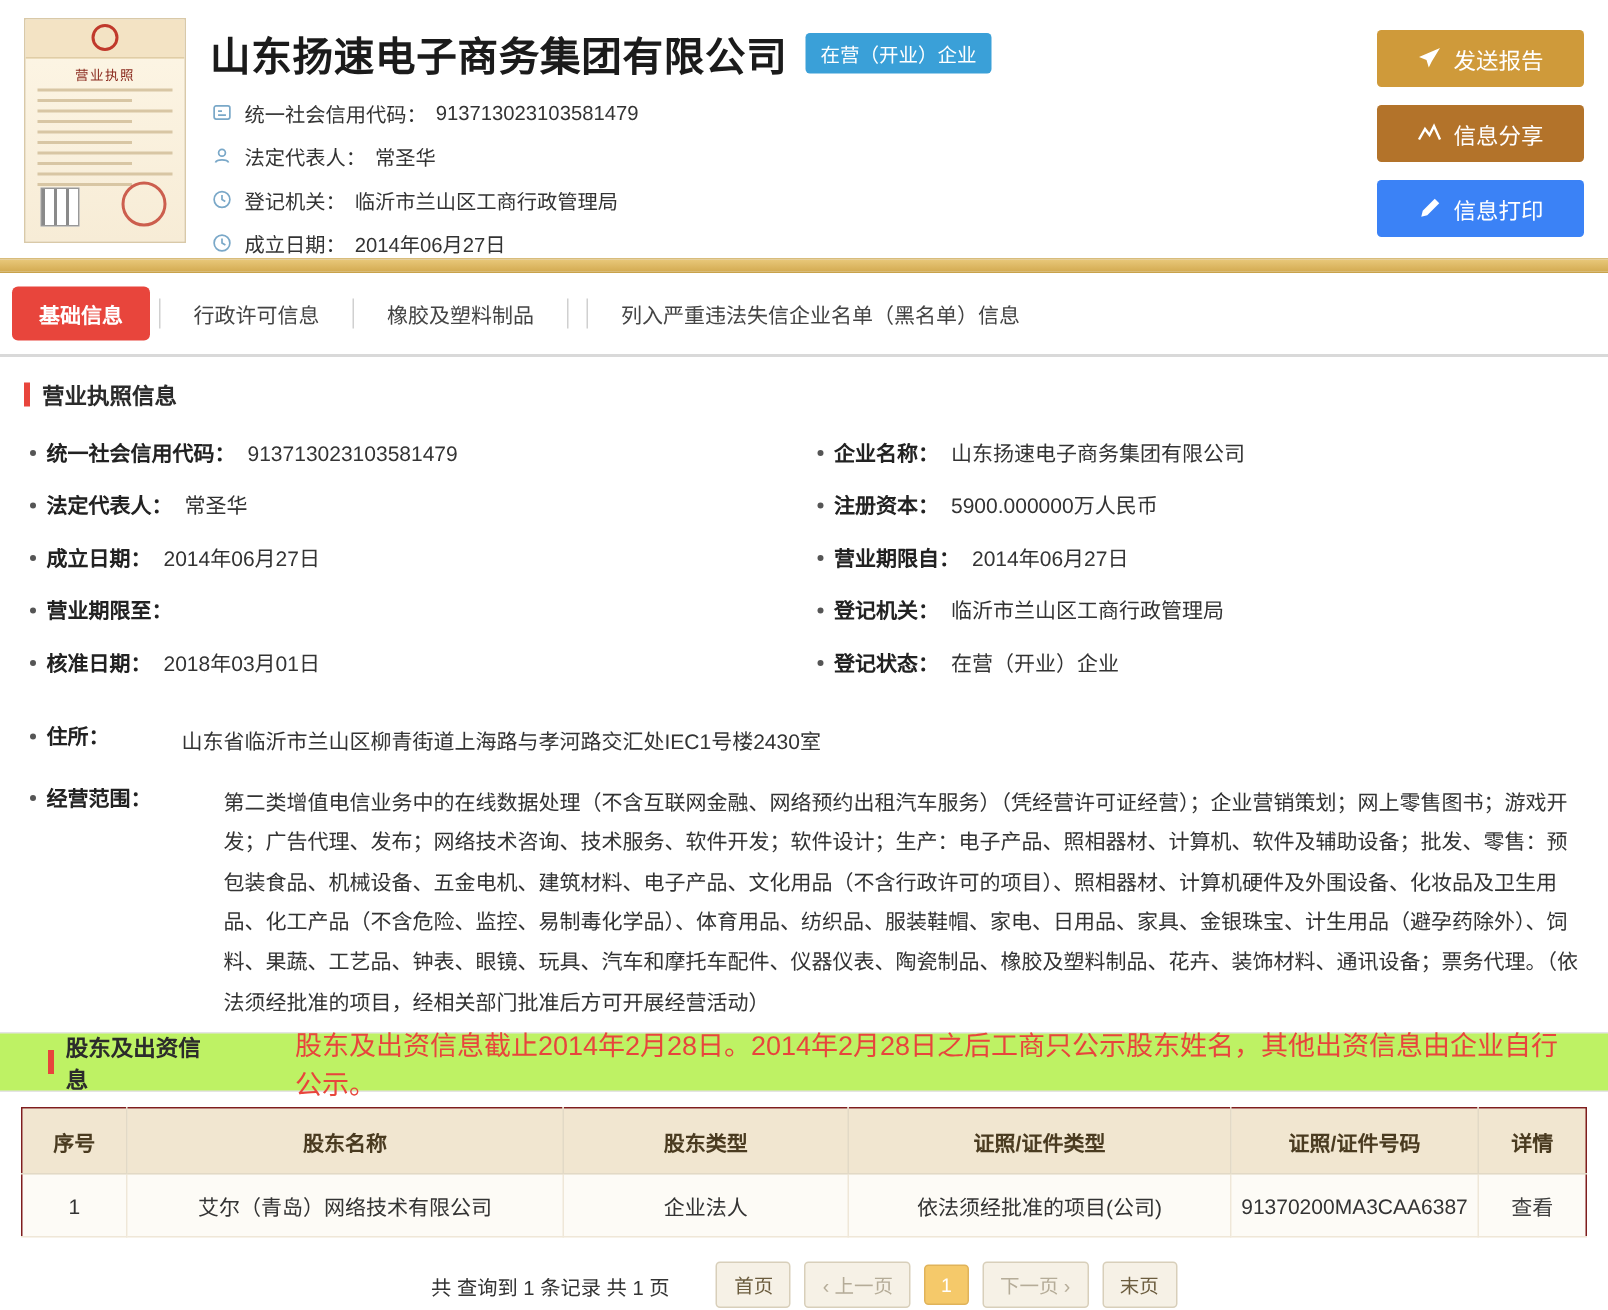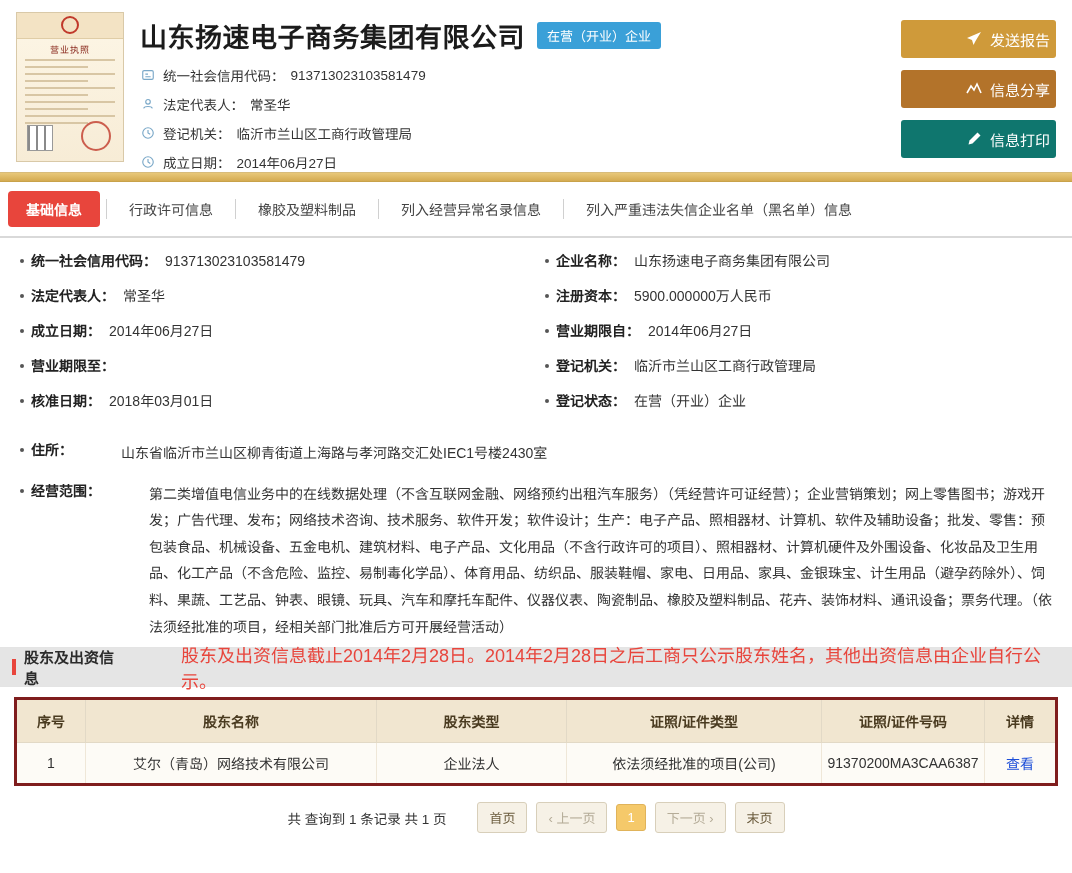--- a/index.html
+++ b/index.html
@@ -81,29 +81,29 @@
   .meta-icon svg { width: 14px; height: 14px; }
   .meta-label { color: #333; }
   .meta-value { color: #333; margin-left: 6px; }
 
   
   .head-actions {
     width: 150px; flex: 0 0 auto; padding-top: 8px;
     display: flex; flex-direction: column; gap: 12px; align-items: flex-end;
   }
   .btn {
-    width: 155px; height: 38px; border: none; border-radius: 3px;
+    width: 138px; height: 38px; border: none; border-radius: 3px;
     color: #fff; font-size: 15px; cursor: pointer;
-    display: flex; align-items: center; justify-content: flex-end; gap: 8px;
+    display: flex; align-items: center; justify-content: center; gap: 8px;
     font-family: inherit;
   }
   .btn svg { width: 16px; height: 16px; }
   .btn-report { background: #cf9a3a; }
   .btn-share  { background: #b3732a; }
-  .btn-print  { background: #0f766e; }
+  .btn-print  { background: #3b82f6; }
 
   
   .gold-bar {
     height: 10px;
     background: linear-gradient(#e8c87a, #d4ab52);
     border-top: 1px solid #d8bc7b;
     border-bottom: 1px solid #c8a24a;
   }
 
   
@@ -126,21 +126,21 @@
   
   .section-head {
     display: flex; align-items: center;
     padding: 14px 16px 6px 16px;
     font-size: 15px; font-weight: bold; color: #2b2b2b;
   }
   .section-head .bar {
     width: 4px; height: 16px; background: #e8453c; margin-right: 8px;
   }
   .section-head.gray-bg {
-    background: #e5e5e5; height: 40px; padding: 0 12px;
+    background: #bef264; height: 40px; padding: 0 32px;
     border-top: 1px solid #e4e4e4; border-bottom: 1px solid #e4e4e4;
   }
   .section-note {
     color: #e8453c; font-weight: normal; font-size: 18px; margin-left: 54px;
   }
 
   
   .info-grid {
     display: grid; grid-template-columns: 1fr 1fr;
     padding: 6px 20px 0 20px;
@@ -157,35 +157,35 @@
   }
   .info-item .k { font-weight: bold; color: #222; white-space: nowrap; }
   .info-item .v { color: #333; margin-left: 8px; }
   .info-full { grid-column: 1 / span 2; }
   .info-full .v { line-height: 1.9; margin-left: 48px; }
 
   
   .table-wrap { padding: 0 14px; margin-top: 10px; }
   table.sh {
     width: 100%; border-collapse: collapse; font-size: 14px;
-    border: 3px solid #7f1d1d;
+    border: 1px solid #7f1d1d;
   }
   table.sh thead th {
     background: #f1e6d0; color: #4a3b20; font-weight: bold;
     height: 44px; border-right: 1px solid #e2d9c6; border-bottom: 1px solid #e2d9c6;
     text-align: center;
   }
   table.sh thead th:last-child { border-right: none; }
   table.sh tbody td {
     height: 42px; text-align: center; color: #333;
     border-right: 1px solid #efe7d8; border-bottom: 1px solid #efe7d8;
     background: #fdfbf6;
   }
   table.sh tbody td:last-child { border-right: none; }
-  .detail-link { color: #1d4ed8; cursor: pointer; }
+  .detail-link { color: #404040; cursor: pointer; }
 
   
   .pager {
     display: flex; align-items: center; justify-content: center;
     gap: 9px; padding: 16px 0 10px 0; font-size: 13.5px; color: #333;
   }
   .pager .count { margin-right: 22px; }
   .pg-btn {
     border: 1px solid #d8cfba; background: #f6f1e6; color: #6b5c3e;
     padding: 5px 11px; border-radius: 3px; cursor: pointer; font-family: inherit;
@@ -304,25 +304,28 @@
 
   <div class="gold-bar"></div>
 
   <div class="tabs">
     <div class="tab active">基础信息</div>
     <div class="tab-sep"></div>
     <div class="tab">行政许可信息</div>
     <div class="tab-sep"></div>
     <div class="tab">橡胶及塑料制品</div>
     <div class="tab-sep"></div>
-    <div class="tab">列入经营异常名录信息</div>
     <div class="tab-sep"></div>
     <div class="tab">列入严重违法失信企业名单（黑名单）信息</div>
   </div>
 
+  <div class="section-head">
+    <span class="bar"></span>
+    <span>营业执照信息</span>
+  </div>
 
   <div class="info-grid">
     <div class="info-item">
       <span class="dot"></span>
       <span class="k">统一社会信用代码：</span>
       <span class="v">913713023103581479</span>
     </div>
     <div class="info-item">
       <span class="dot"></span>
       <span class="k">企业名称：</span>

